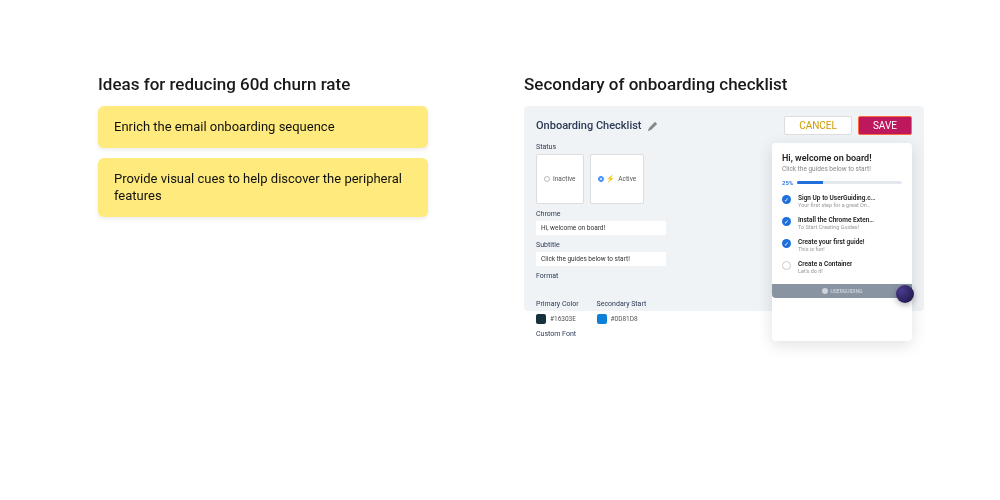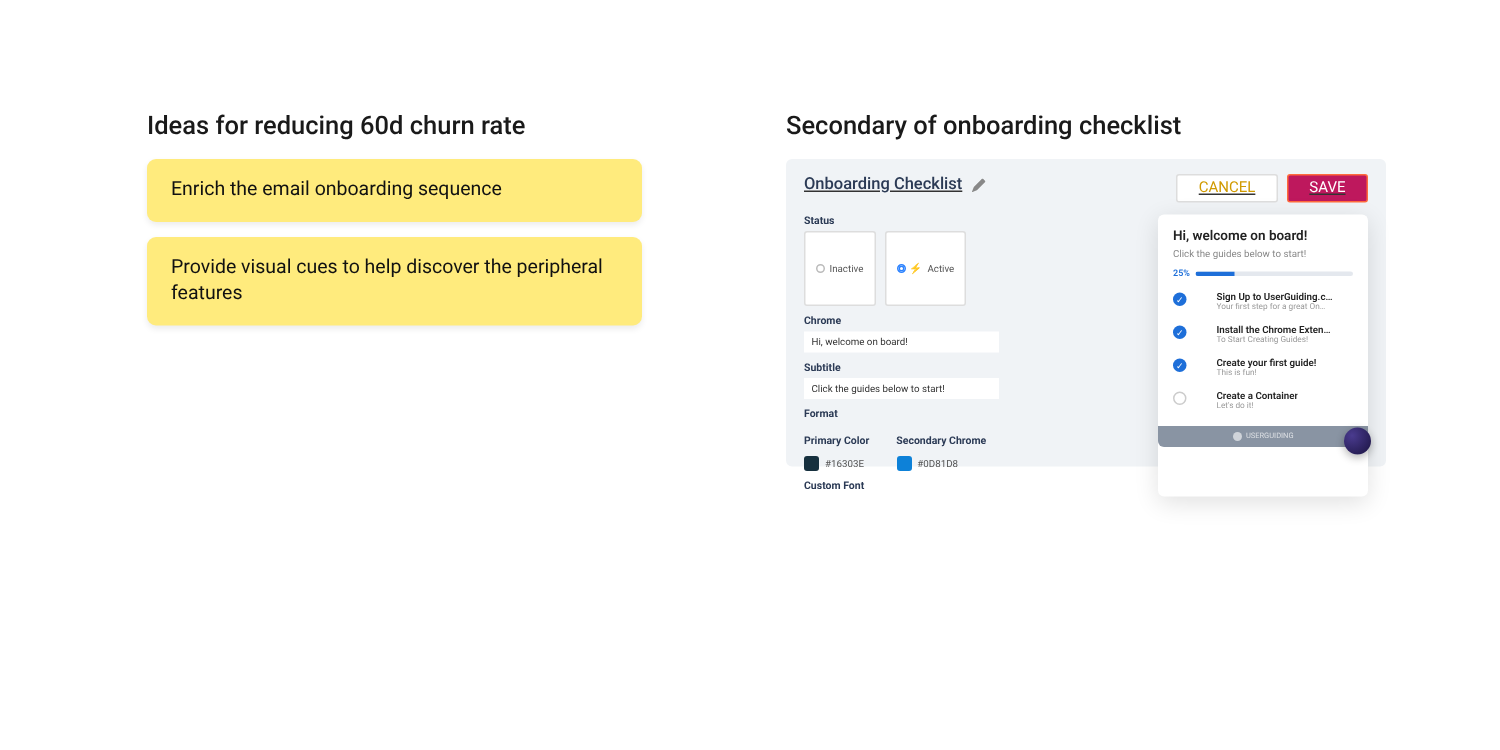--- a/index.html
+++ b/index.html
@@ -38,24 +38,23 @@
     background: #f0f3f6;
     border-radius: 4px;
     padding: 10px 12px 14px 12px;
     font-size: 8px;
     color: #333;
     position: relative;
     height: 205px;
   }
   .app-header {
     display: flex;
-    align-items: flex-start;
+    align-items: center;
     justify-content: space-between;
     margin-bottom: 8px;
-    text-decoration: underline;
   }
   .app-title {
     font-size: 11px;
     font-weight: 500;
     color: #2b3a55;
     display: flex;
     align-items: center;
     gap: 6px;
   }
   .pencil {
@@ -74,21 +73,21 @@
   }
   .btn.primary {
     background: #be185d;
     border-color: #ff6a3d;
     color: #fff;
   }
   .app-body { display: flex; gap: 12px; }
   .app-form { flex: 0 0 150px; }
   .form-label {
     font-size: 7px;
-    font-weight: 700;
+    font-weight: 400;
     color: #2b3a55;
     margin-bottom: 3px;
     margin-top: 6px;
   }
   .radio-row { display: flex; gap: 6px; }
   .radio-pill {
     background: #fff;
     border: 1px solid #ddd;
     border-radius: 2px;
     font-size: 6.5px;
@@ -105,21 +104,21 @@
   .radio-pill.active .dot { border-color: #2b82ff; background: #fff; box-shadow: inset 0 0 0 1px #2b82ff; }
   .bolt { color: #2b82ff; font-size: 7px; }
   .text-input {
     background: #fff;
     border: none;
     font-size: 6.5px;
     padding: 3px 5px;
     width: 130px;
     color: #333;
   }
-  .color-row { display: flex; gap: 18px; margin-top: 10px;}
+  .color-row { display: flex; gap: 18px; margin-top: 20px;}
   .color-col { display: flex; flex-direction: column; gap: 3px; }
   .color-chip-row { display: flex; align-items: center; gap: 4px; }
   .swatch { width: 10px; height: 10px; border-radius: 2px; display:inline-block; }
   .swatch.dark { background: #16303E; }
   .swatch.blue { background: #0D81D8; }
   .color-hex { font-size: 6.5px; color: #555; }
   
   .preview {
     background: #fff;
     border-radius: 4px;
@@ -132,21 +131,21 @@
   }
   .preview h3 { font-size: 9px; font-weight: 600; color: #222; }
   .preview .sub { font-size: 6.5px; color: #888; margin-top: 2px; }
   .progress-row { display: flex; align-items: center; gap: 4px; margin: 6px 0 4px; }
   .progress-pct { font-size: 6px; color: #1e6fd9; font-weight: 600; }
   .progress-bar {
     flex: 1; height: 3px; background: #e4e8ee; border-radius: 2px; overflow: hidden;
   }
   .progress-fill { height: 100%; background: #1e6fd9; width: 25%; }
   .check-item {
-    display: flex; gap: 20px; padding: 4px 0;
+    display: flex; gap: 7px; padding: 4px 0;
   }
   .check-dot {
     width: 9px; height: 9px; border-radius: 50%;
     background: #1e6fd9; color: #fff; font-size: 6px;
     display: flex; align-items: center; justify-content: center;
     flex-shrink: 0; margin-top: 1px;
   }
   .check-dot.empty { background: #fff; border: 1px solid #ccc; }
   .check-text .t { font-size: 6.5px; font-weight: 600; color: #222; white-space: nowrap; overflow: hidden; text-overflow: ellipsis; max-width: 105px; }
   .check-text .d { font-size: 5.5px; color: #999; white-space: nowrap; overflow: hidden; text-overflow: ellipsis; max-width: 105px; }
@@ -230,21 +229,21 @@
 
         <div class="color-row">
           <div class="color-col">
             <div class="form-label" style="margin-top:0">Primary Color</div>
             <div class="color-chip-row">
               <span class="swatch dark"></span>
               <span class="color-hex">#16303E</span>
             </div>
           </div>
           <div class="color-col">
-            <div class="form-label" style="margin-top:0">Secondary Chrome</div>
+            <div class="form-label" style="margin-top:0">Secondary Start</div>
             <div class="color-chip-row">
               <span class="swatch blue"></span>
               <span class="color-hex">#0D81D8</span>
             </div>
           </div>
         </div>
 
         <div class="form-label">Custom Font</div>
       </div>
 

